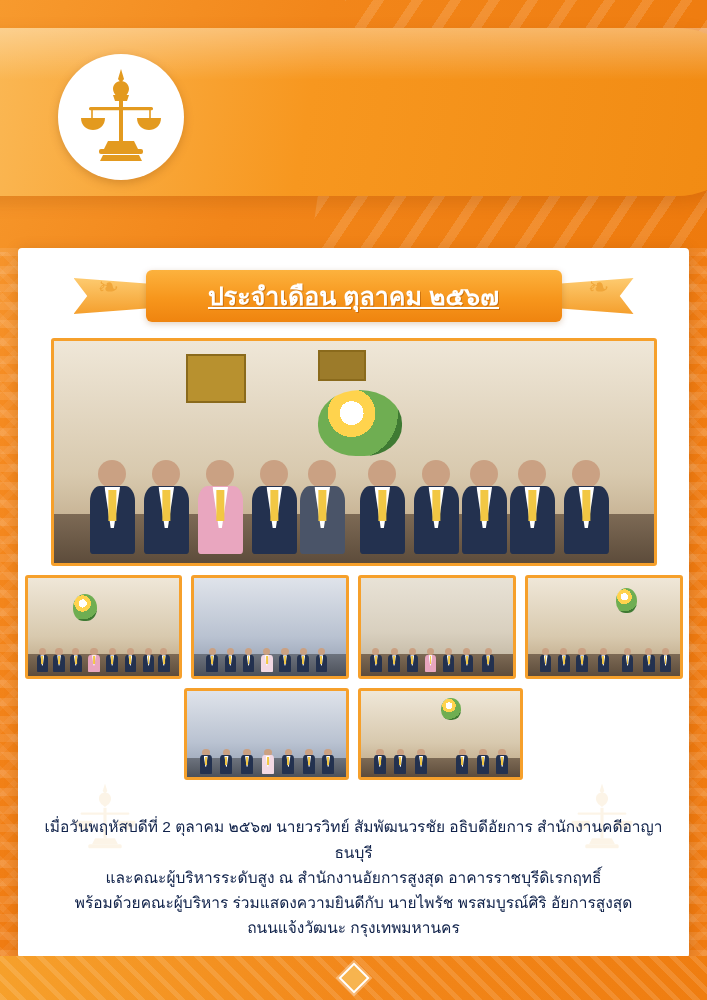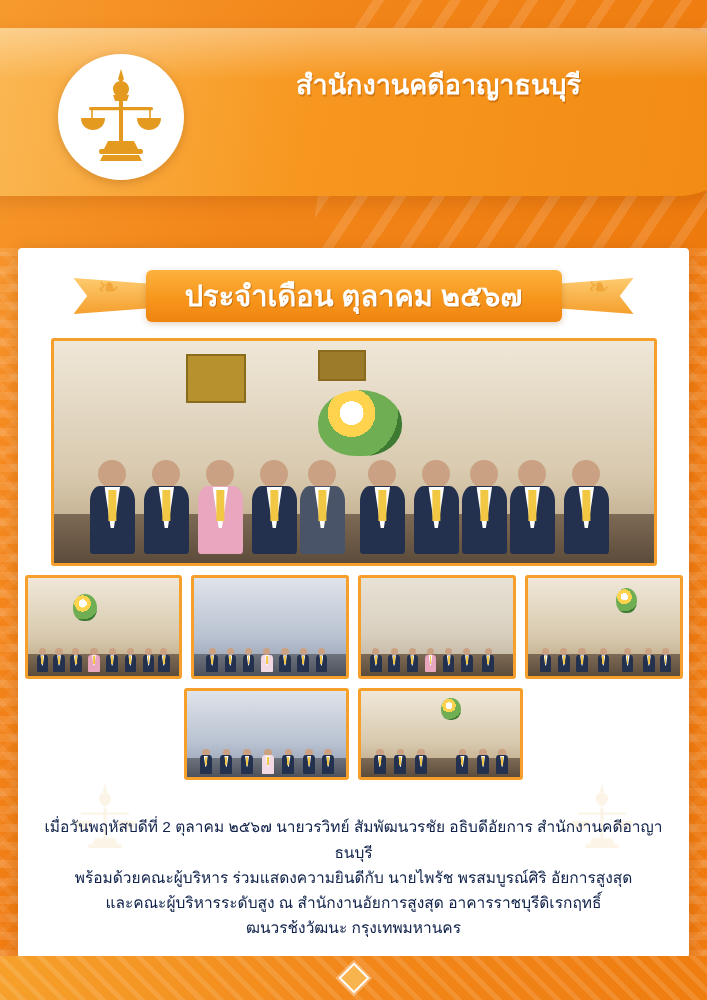--- a/index.html
+++ b/index.html
@@ -131,22 +131,23 @@
   .ribbon {
     position: absolute;
     left: 72px; right: 72px; top: 2px;
     height: 52px;
     background: linear-gradient(180deg, #fcb23e 0%, #f7961c 55%, #ef840f 100%);
     border-radius: 6px;
     display: flex; align-items: center; justify-content: center;
     box-shadow: 0 2px 6px rgba(140,70,0,0.25);
   }
   .ribbon-text {
-    font-size: 29px; font-weight: bold; color: #ffffff;
+    font-size: 25px; font-weight: bold; color: #ffffff;
     text-shadow: 1px 1px 0 rgba(150,70,0,0.45);
+    text-decoration: underline;
   }
   .ribbon-tail {
     position: absolute; top: 10px;
     width: 86px; height: 36px;
     background: linear-gradient(180deg, #fdc868, #f49a22);
     opacity: .95;
   }
   .ribbon-tail.l { left: 0; clip-path: polygon(0 0, 100% 18%, 100% 82%, 0 100%, 16% 50%); }
   .ribbon-tail.r { right: 0; clip-path: polygon(0 18%, 100% 0, 84% 50%, 100% 100%, 0 82%); }
   .ribbon-orn {
@@ -302,21 +303,20 @@
 
             <path d="M33 74 h26 l4 8 h-34 z"></path>
             <rect x="24" y="82" width="44" height="5" rx="2"></rect>
             <path d="M28 88 h36 l3 6 h-42 z"></path>
           </g>
         </svg>
       </span>
     </div>
 
     <div class="header-titles">
-      <div class="title-sub">สำนักงานคดีอาญาธนบุรี</div>
     </div>
   </div>
 
   <div class="side-pattern l"></div>
   <div class="side-pattern r"></div>
 
   <div class="body-panel">
 
     <span class="wm left">
       <svg width="70" height="84" viewBox="0 0 92 100" aria-hidden="true">
@@ -615,23 +615,23 @@
           <div class="person" style="left:85%;">
               <div class="head"></div>
               <div class="body"></div>
             </div>
         </div>
       </div>
     </div>
 
     <div class="caption">
       <p>เมื่อวันพฤหัสบดีที่ 2 ตุลาคม ๒๕๖๗ นายวรวิทย์ สัมพัฒนวรชัย อธิบดีอัยการ สำนักงานคดีอาญาธนบุรี</p>
+      <p>และคณะผู้บริหารระดับสูง  ณ สำนักงานอัยการสูงสุด อาคารราชบุรีดิเรกฤทธิ์</p>
       <p>พร้อมด้วยคณะผู้บริหาร ร่วมแสดงความยินดีกับ นายไพรัช พรสมบูรณ์ศิริ อัยการสูงสุด</p>
-      <p>และคณะผู้บริหารระดับสูง  ณ สำนักงานอัยการสูงสุด อาคารราชบุรีดิเรกฤทธิ์</p>
-      <p>ฒนวรช้งวัฒนะ กรุงเทพมหานคร</p>
+      <p>ถนนแจ้งวัฒนะ กรุงเทพมหานคร</p>
     </div>
   </div>
 
   <div class="footer">
     <div class="footer-pattern"></div>
     <div class="footer-diamond"></div>
   </div>
 </div>
 
 </body></html>

